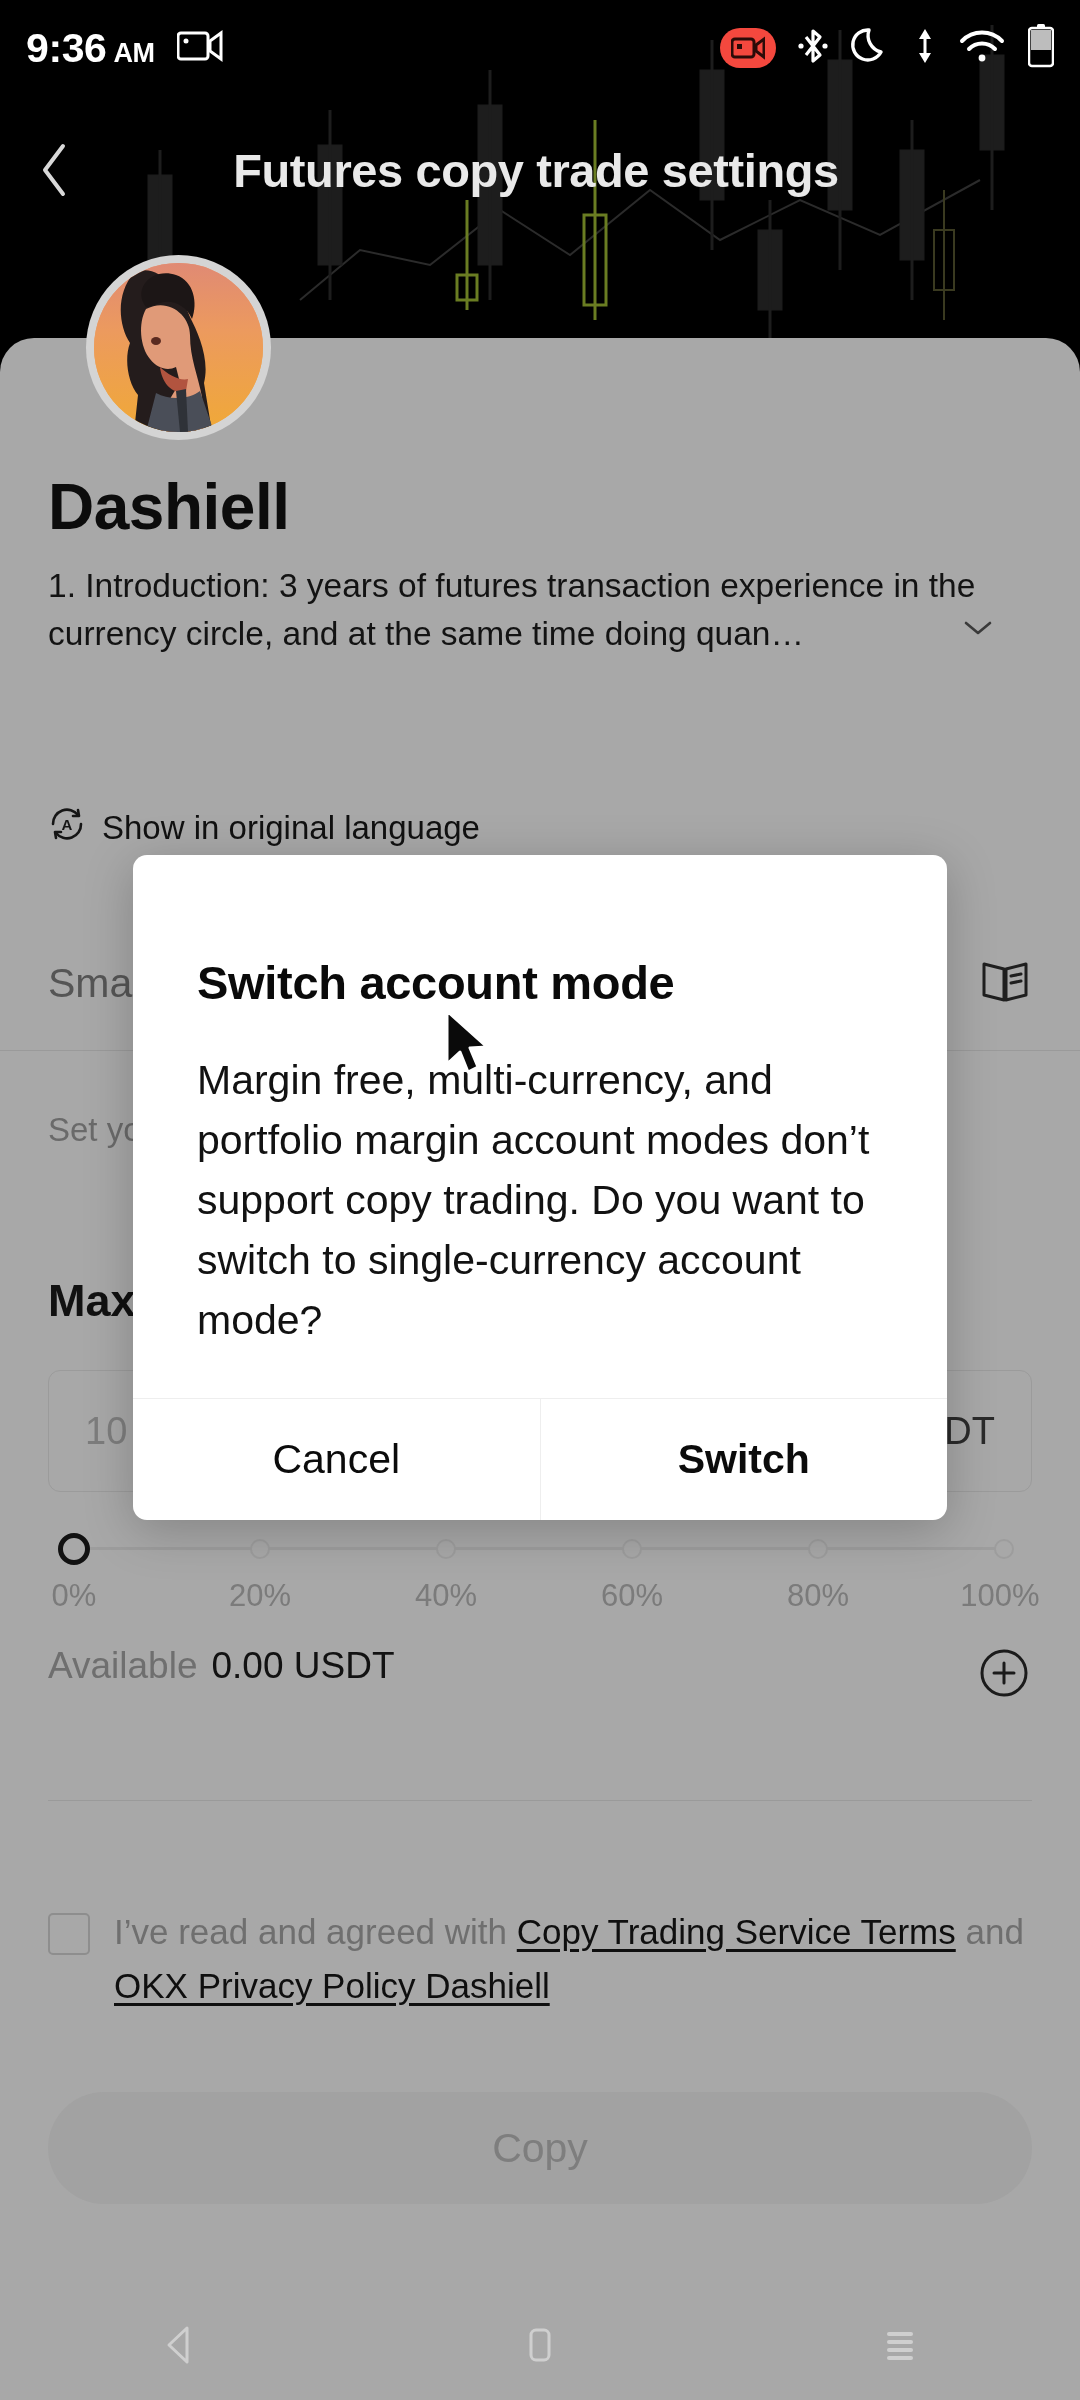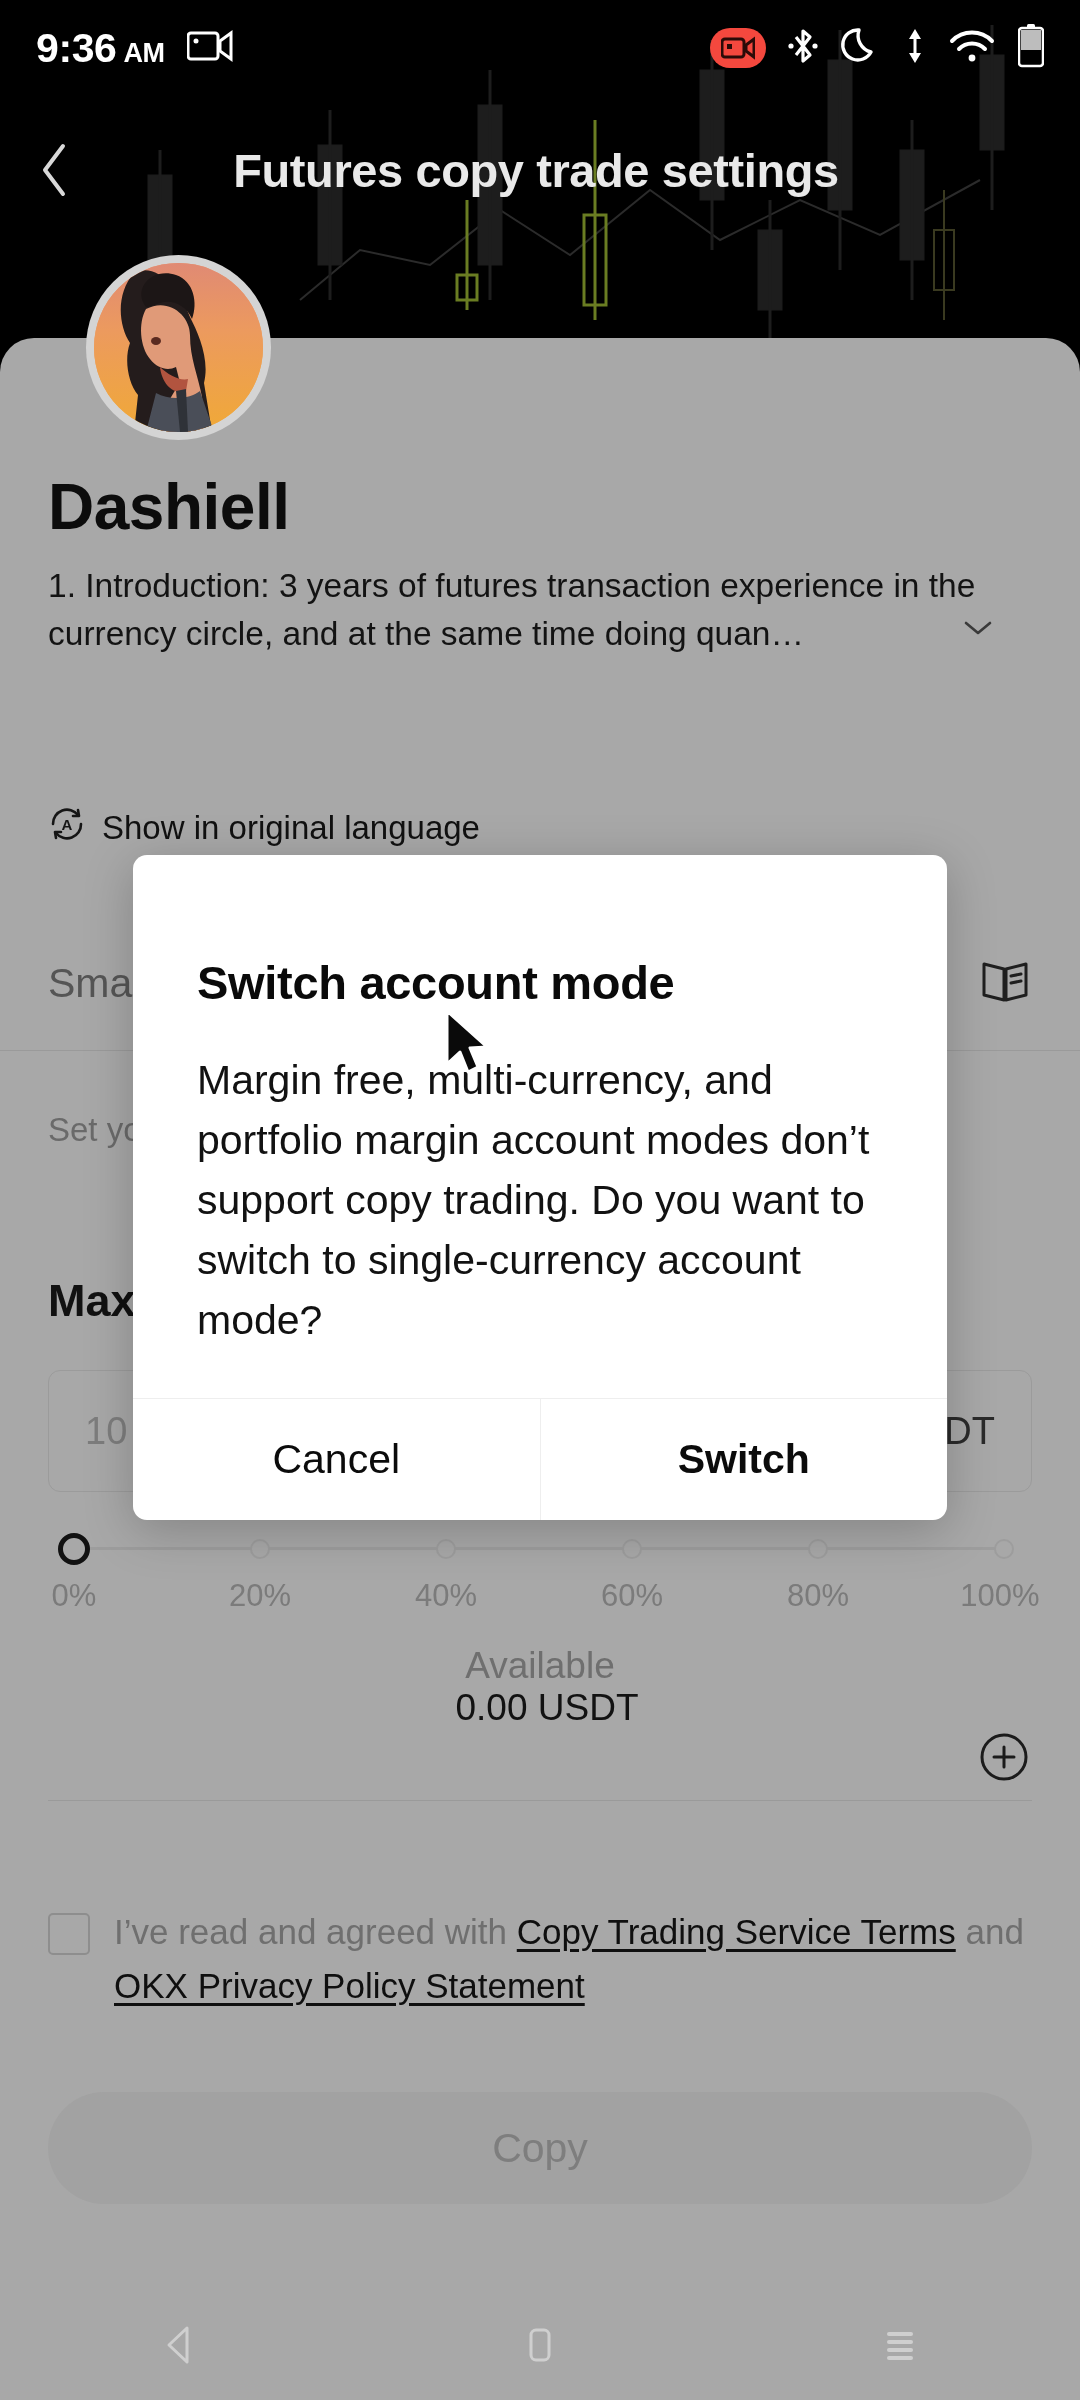--- a/index.html
+++ b/index.html
@@ -23,21 +23,21 @@
     background: #000;
     overflow: hidden;
   }
   .hero svg { position: absolute; left: 0; top: 0; }
 
   
   .statusbar {
     position: absolute; left: 0; top: 0;
     width: 1080px; height: 96px;
     display: flex; align-items: center;
-    padding: 0 36px;
+    padding: 0 26px;
     z-index: 40;
   }
   .clock {
     color: #fff;
     font-size: 41px;
     font-weight: 700;
     letter-spacing: -0.4px;
   }
   .clock .ampm { font-size: 27px; font-weight: 700; margin-left: 7px; }
   .sb-left { display: flex; align-items: center; gap: 22px; }
@@ -213,23 +213,22 @@
   .scale-labels span {
     position: absolute;
     font-size: 31px;
     color: #7b7b7b;
     transform: translateX(-50%);
   }
 
   .avail-row {
     position: absolute; left: 48px; top: 1645px;
     width: 984px; height: 70px;
-    display: flex; align-items: center;
-    z-index: 12;
-    flex-direction: column;
+    display: flex; 
+    z-index: 12;
   }
   .avail-label { font-size: 37px; color: #6f6f6f; }
   .avail-value { font-size: 37px; color: #121212; margin-left: 14px; }
   .avail-row .plus { margin-left: auto; }
 
   .divider2 {
     position: absolute; left: 48px; top: 1800px;
     width: 984px; height: 1px;
     background: #9a9a9a;
     z-index: 12;
@@ -532,21 +531,21 @@
         <line x1="18" y1="28" x2="38" y2="28" stroke="#1b1b1b" stroke-width="3" stroke-linecap="round"></line>
       </svg>
     </span>
   </div>
 
   <div class="divider2"></div>
 
   <div class="terms">
     <div class="checkbox"></div>
     <div class="terms-text">
-      <span>I’ve read and agreed with </span><a href="#">Copy Trading Service Terms</a><span> and </span><a href="#">OKX Privacy Policy Statement</a>
+      <span>I’ve read and agreed with </span><a href="#">Copy Trading Service Terms</a><span> and </span><a href="#">OKX Privacy Policy Dashiell</a>
     </div>
   </div>
 
   <div class="copy-btn">Copy</div>
 
   <div class="navbar">
     <div>
       <svg width="46" height="46" viewBox="0 0 46 46">
         <path d="M30 6 L12 23 L30 40 Z" fill="none" stroke="#cfcfcf" stroke-width="3" stroke-linejoin="round"></path>
       </svg>

